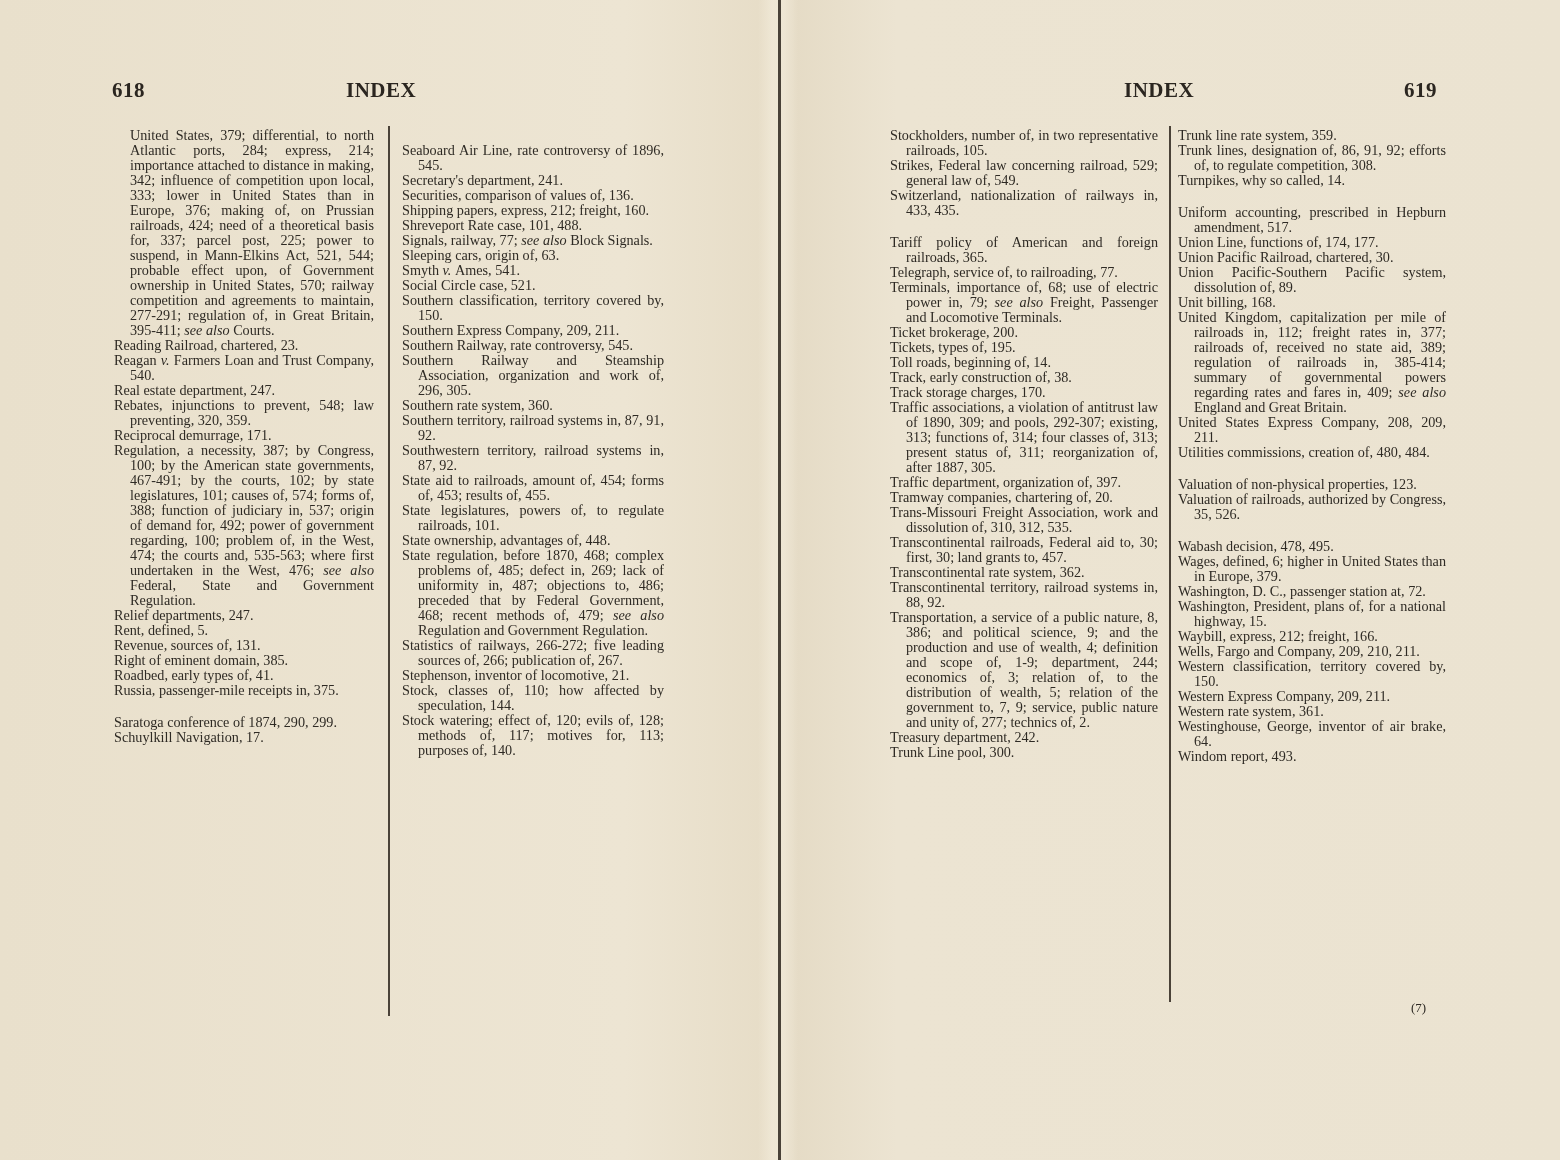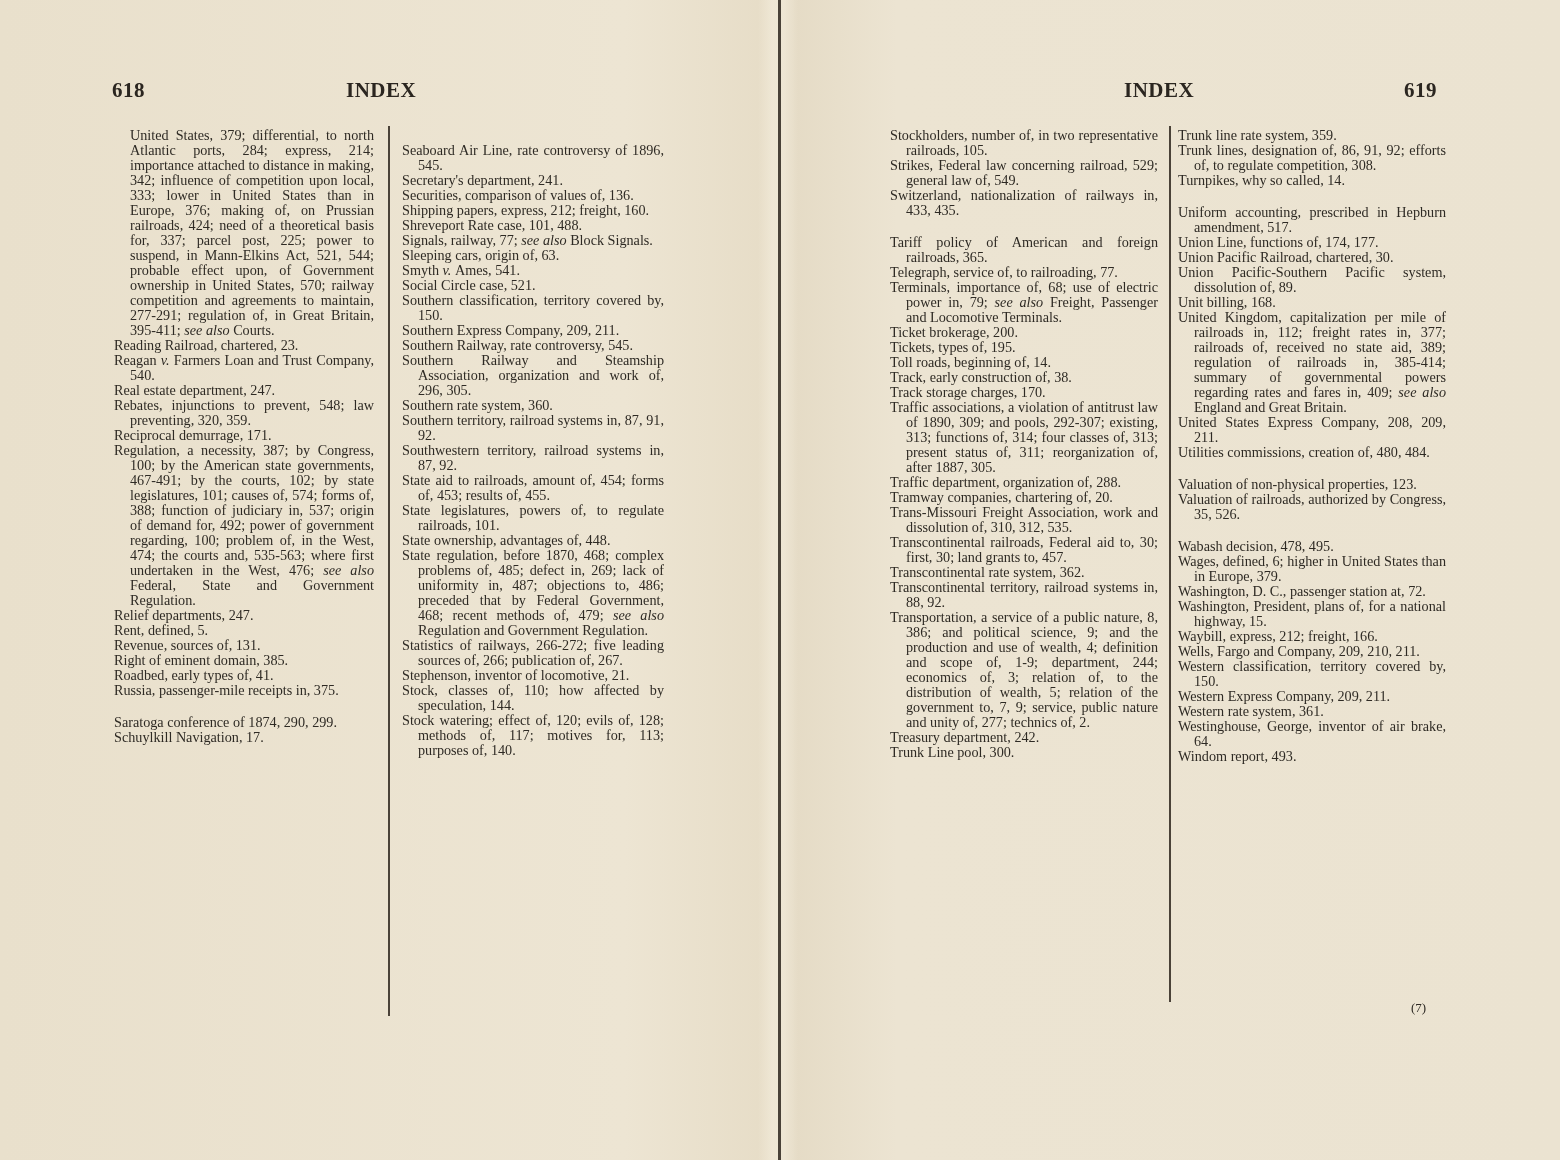--- a/index.html
+++ b/index.html
@@ -105,21 +105,21 @@
         <div class="gap"></div>
         <p class="entry">Tariff policy of American and foreign railroads, 365.</p>
         <p class="entry">Telegraph, service of, to railroading, 77.</p>
         <p class="entry">Terminals, importance of, 68; use of electric power in, 79; <em>see also</em> Freight, Passenger and Locomotive Terminals.</p>
         <p class="entry">Ticket brokerage, 200.</p>
         <p class="entry">Tickets, types of, 195.</p>
         <p class="entry">Toll roads, beginning of, 14.</p>
         <p class="entry">Track, early construction of, 38.</p>
         <p class="entry">Track storage charges, 170.</p>
         <p class="entry">Traffic associations, a violation of antitrust law of 1890, 309; and pools, 292-307; existing, 313; functions of, 314; four classes of, 313; present status of, 311; reorganization of, after 1887, 305.</p>
-        <p class="entry">Traffic department, organization of, 288.</p>
+        <p class="entry">Traffic department, organization of, 397.</p>
         <p class="entry">Tramway companies, chartering of, 20.</p>
         <p class="entry">Trans-Missouri Freight Association, work and dissolution of, 310, 312, 535.</p>
         <p class="entry">Transcontinental railroads, Federal aid to, 30; first, 30; land grants to, 457.</p>
         <p class="entry">Transcontinental rate system, 362.</p>
         <p class="entry">Transcontinental territory, railroad systems in, 88, 92.</p>
         <p class="entry">Transportation, a service of a public nature, 8, 386; and political science, 9; and the production and use of wealth, 4; definition and scope of, 1-9; department, 244; economics of, 3; relation of, to the distribution of wealth, 5; relation of the government to, 7, 9; service, public nature and unity of, 277; technics of, 2.</p>
         <p class="entry">Treasury department, 242.</p>
         <p class="entry">Trunk Line pool, 300.</p>
       </div>
     <div class="col-rule" style="left:389px; top:126px; height:876px;"></div>

